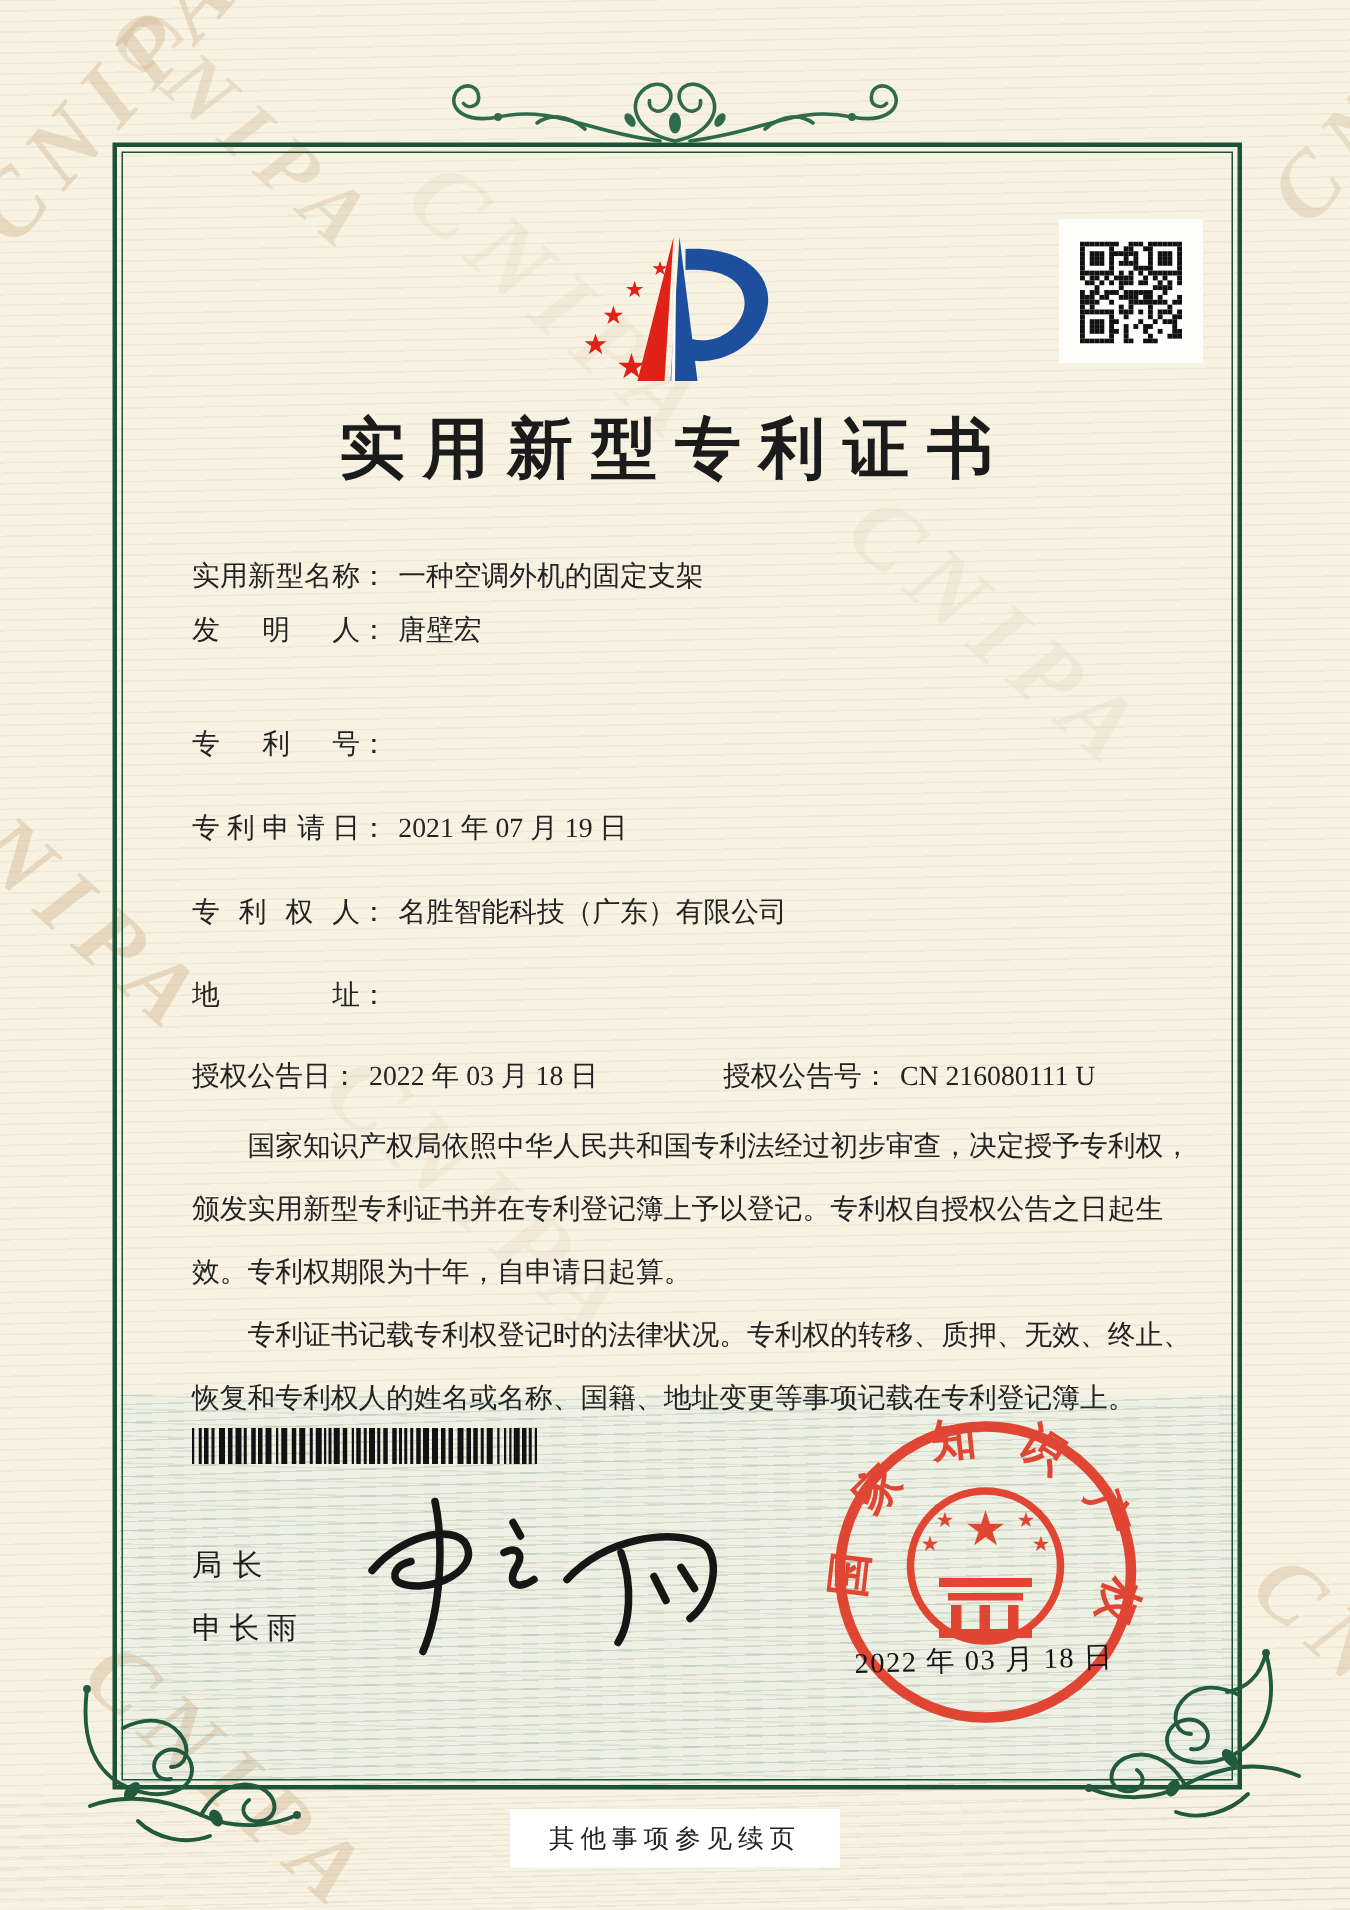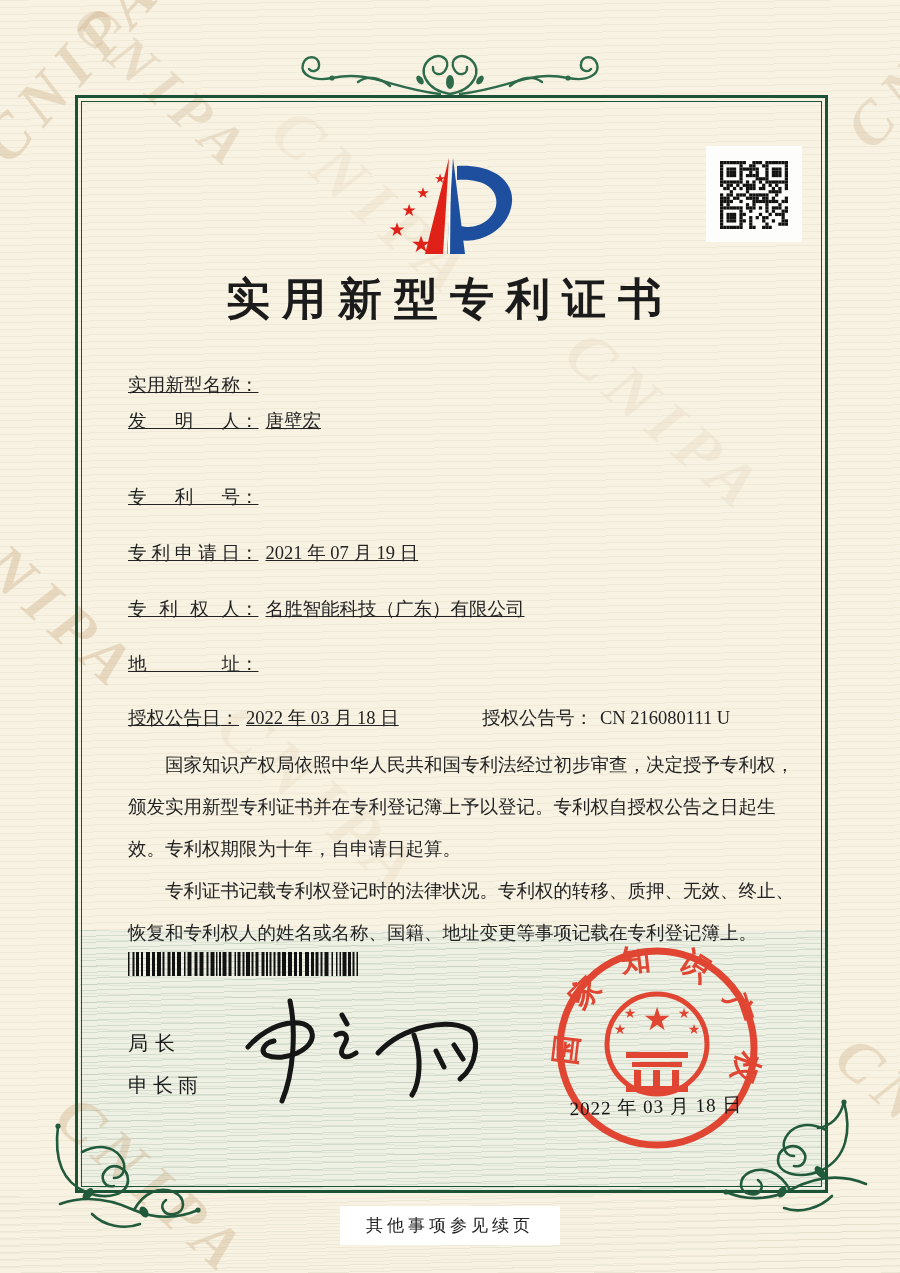--- a/index.html
+++ b/index.html
@@ -36,21 +36,21 @@
   .wm7{left:35px;top:1150px;font-size:62px;opacity:.38;transform:rotate(42deg);}
   .wm8{left:815px;top:1090px;font-size:60px;opacity:.34;transform:rotate(42deg);}
   .wm9{left:820px;top:20px;font-size:60px;opacity:.30;transform:rotate(-48deg);}
 
   .cert-no{position:absolute;left:114px;top:148px;font-size:19px;letter-spacing:2px;color:var(--ink,#232323);}
   .logo{position:absolute;left:383px;top:150px;}
   .qrbox{position:absolute;left:706px;top:146px;width:96px;height:96px;background:#fdfdfb;}
   .qrbox svg{position:absolute;left:14px;top:15px;}
   .title{position:absolute;left:0;top:270px;width:900px;text-align:center;
     font-size:44px;font-weight:bold;letter-spacing:12px;color:#1b1b1b;}
-  .fieldrow{position:absolute;left:128px;display:flex;font-size:18.5px;color:var(--ink,#232323);line-height:30px;text-decoration:underline;}
+  .fieldrow{position:absolute;left:128px;display:flex;font-size:18.5px;color:var(--ink,#232323);line-height:30px;}
   .flabel{display:inline-block;width:112px;text-align:justify;text-align-last:justify;}
   .fvalue{margin-left:7px;max-width:555px;}
   .fvalue .vline{display:block;}
   .r1{top:370px;} .r2{top:406px;} .r3{top:482px;} .r4{top:538px;} .r5{top:594px;} .r6{top:650px;line-height:29px;}
   .r7{top:703px;width:680px;}
   .grant-right{position:absolute;left:332px;top:0;display:flex;margin-left:22px;}
   .paras{position:absolute;left:128px;top:744px;width:672px;font-size:18.5px;
     line-height:42px;color:var(--ink,#232323);}
   .paras p{margin:0;text-indent:2em;}
   .barcode{position:absolute;left:128px;top:952px;}
@@ -403,20 +403,21 @@
         <rect x="45.33" y="64.76" width="3.24" height="3.24" fill="#111"></rect>
         <rect x="48.57" y="64.76" width="3.24" height="3.24" fill="#111"></rect>
       </svg>
     </div>
 
   <div class="title">实用新型专利证书</div>
 
   <div class="fieldrow r1">
     <span class="flabel">实用新型名称</span>
       <span>：</span>
+    <span class="fvalue">一种空调外机的固定支架</span>
   </div>
   <div class="fieldrow r2">
     <span class="flabel">发明人</span>
       <span>：</span>
     <span class="fvalue">唐壁宏</span>
   </div>
   <div class="fieldrow r3">
     <span class="flabel">专利号</span>
       <span>：</span>
   </div>

